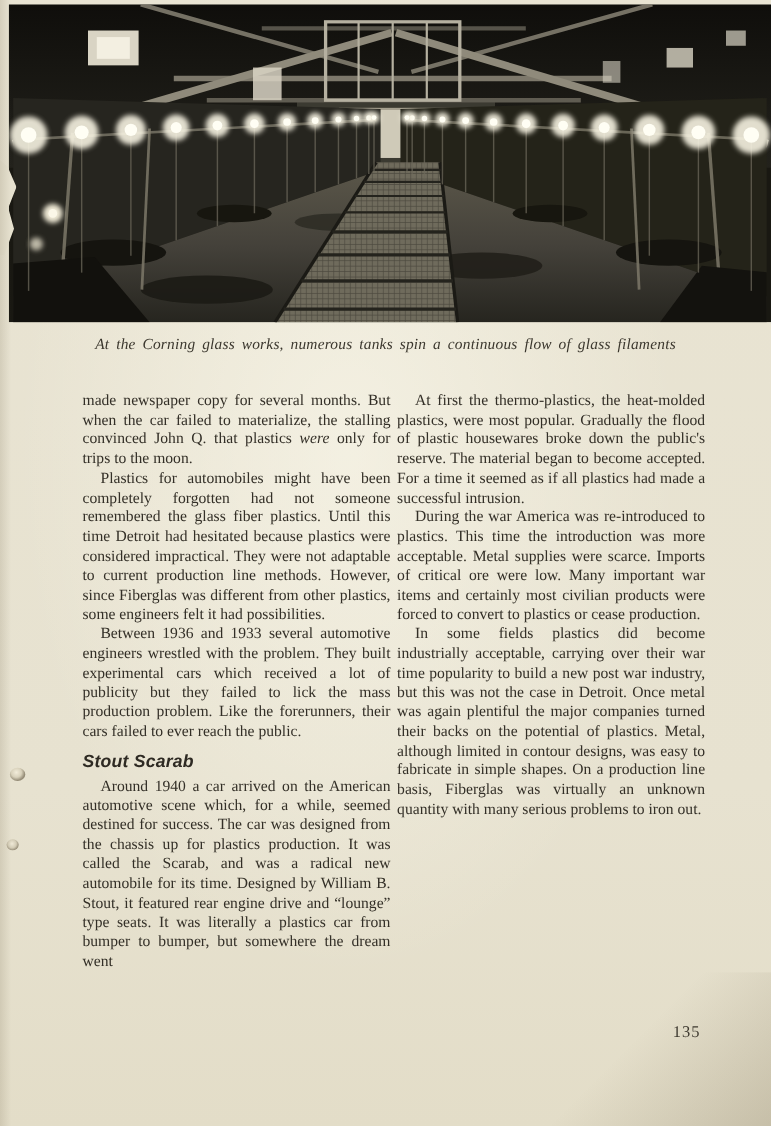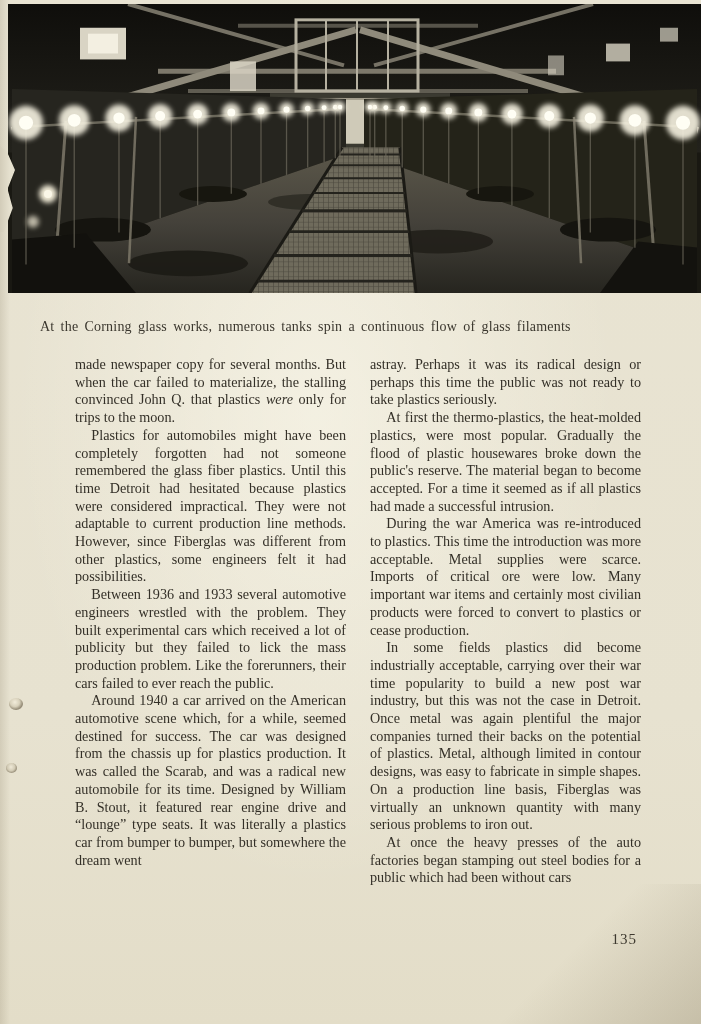--- a/index.html
+++ b/index.html
@@ -34,30 +34,31 @@
   .hole{position:absolute;border-radius:50%;}
   .hole-1{
     left:9px;top:698px;width:14px;height:12px;
     background:radial-gradient(ellipse at 42% 35%, #f2ecda 0%, #d8d1bb 40%, #948b76 68%, rgba(70,58,38,0.45) 85%, rgba(70,58,38,0) 100%);
   }
   .hole-2{
     left:6px;top:763px;width:11px;height:10px;
     background:radial-gradient(ellipse at 45% 40%, #efe9d7 0%, #d3ccb6 45%, #9a917c 70%, rgba(70,58,38,0.4) 88%, rgba(70,58,38,0) 100%);
   }
   .caption{
-    position:absolute;left:40px;right:40px;top:319px;
-    text-align:left;
+    position:absolute;left:40px;right:40px;top:306px;
+    text-align:center;
+    font-style:italic;
     font-size:14px;
     letter-spacing:0.2px;
     word-spacing:2.5px;
     color:#3b372e;
   }
   .content{
     position:absolute;left:75px;right:60px;top:356px;
-    display:flex;gap:24px;
+    display:flex;gap:6px;
     color:#332f27;
   }
   .col{flex:1 1 0;min-width:0;}
   .col p{
     margin:0;
     font-size:14.2px;
     line-height:17.7px;
     text-align:justify;
     text-indent:1.15em;
   }
@@ -270,28 +271,27 @@
 
   <div class="caption">
     <span>At the Corning glass works, numerous tanks spin a continuous flow of glass filaments</span>
   </div>
 
   <div class="content">
     <div class="col" id="left-col">
         <p class="noindent"><span>made newspaper copy for several months. But when the car failed to materialize, the stalling convinced John Q. that plastics </span><em>were</em><span> only for trips to the moon.</span></p>
         <p><span>Plastics for automobiles might have been completely forgotten had not someone remembered the glass fiber plastics. Until this time Detroit had hesitated because plastics were considered impractical. They were not adaptable to current production line methods. However, since Fiberglas was different from other plastics, some engineers felt it had possibilities.</span></p>
         <p><span>Between 1936 and 1933 several automotive engineers wrestled with the problem. They built experimental cars which received a lot of publicity but they failed to lick the mass production problem. Like the forerunners, their cars failed to ever reach the public.</span></p>
+        <h3><span>Stout Scarab</span></h3>
         <p><span>Around 1940 a car arrived on the American automotive scene which, for a while, seemed destined for success. The car was designed from the chassis up for plastics production. It was called the Scarab, and was a radical new automobile for its time. Designed by William B. Stout, it featured rear engine drive and “lounge” type seats. It was literally a plastics car from bumper to bumper, but somewhere the dream went</span></p>
       </div>
     <div class="col" id="right-col">
-        <p class="noindent"><span>astray. Perhaps it was its radical design or perhaps this time the public was not ready to take plastics seriously.</span></p>
         <p><span>At first the thermo-plastics, the heat-molded plastics, were most popular. Gradually the flood of plastic housewares broke down the public's reserve. The material began to become accepted. For a time it seemed as if all plastics had made a successful intrusion.</span></p>
         <p><span>During the war America was re-introduced to plastics. This time the introduction was more acceptable. Metal supplies were scarce. Imports of critical ore were low. Many important war items and certainly most civilian products were forced to convert to plastics or cease production.</span></p>
         <p><span>In some fields plastics did become industrially acceptable, carrying over their war time popularity to build a new post war industry, but this was not the case in Detroit. Once metal was again plentiful the major companies turned their backs on the potential of plastics. Metal, although limited in contour designs, was easy to fabricate in simple shapes. On a production line basis, Fiberglas was virtually an unknown quantity with many serious problems to iron out.</span></p>
-        <p><span>At once the heavy presses of the auto factories began stamping out steel bodies for a public which had been without cars</span></p>
       </div>
   </div>
 
   <div class="hole hole-1"></div>
   <div class="hole hole-2"></div>
 
   <div class="page-number">135</div>
 
   <div class="corner-shade"></div>
   <div class="edge-shade-left"></div>

